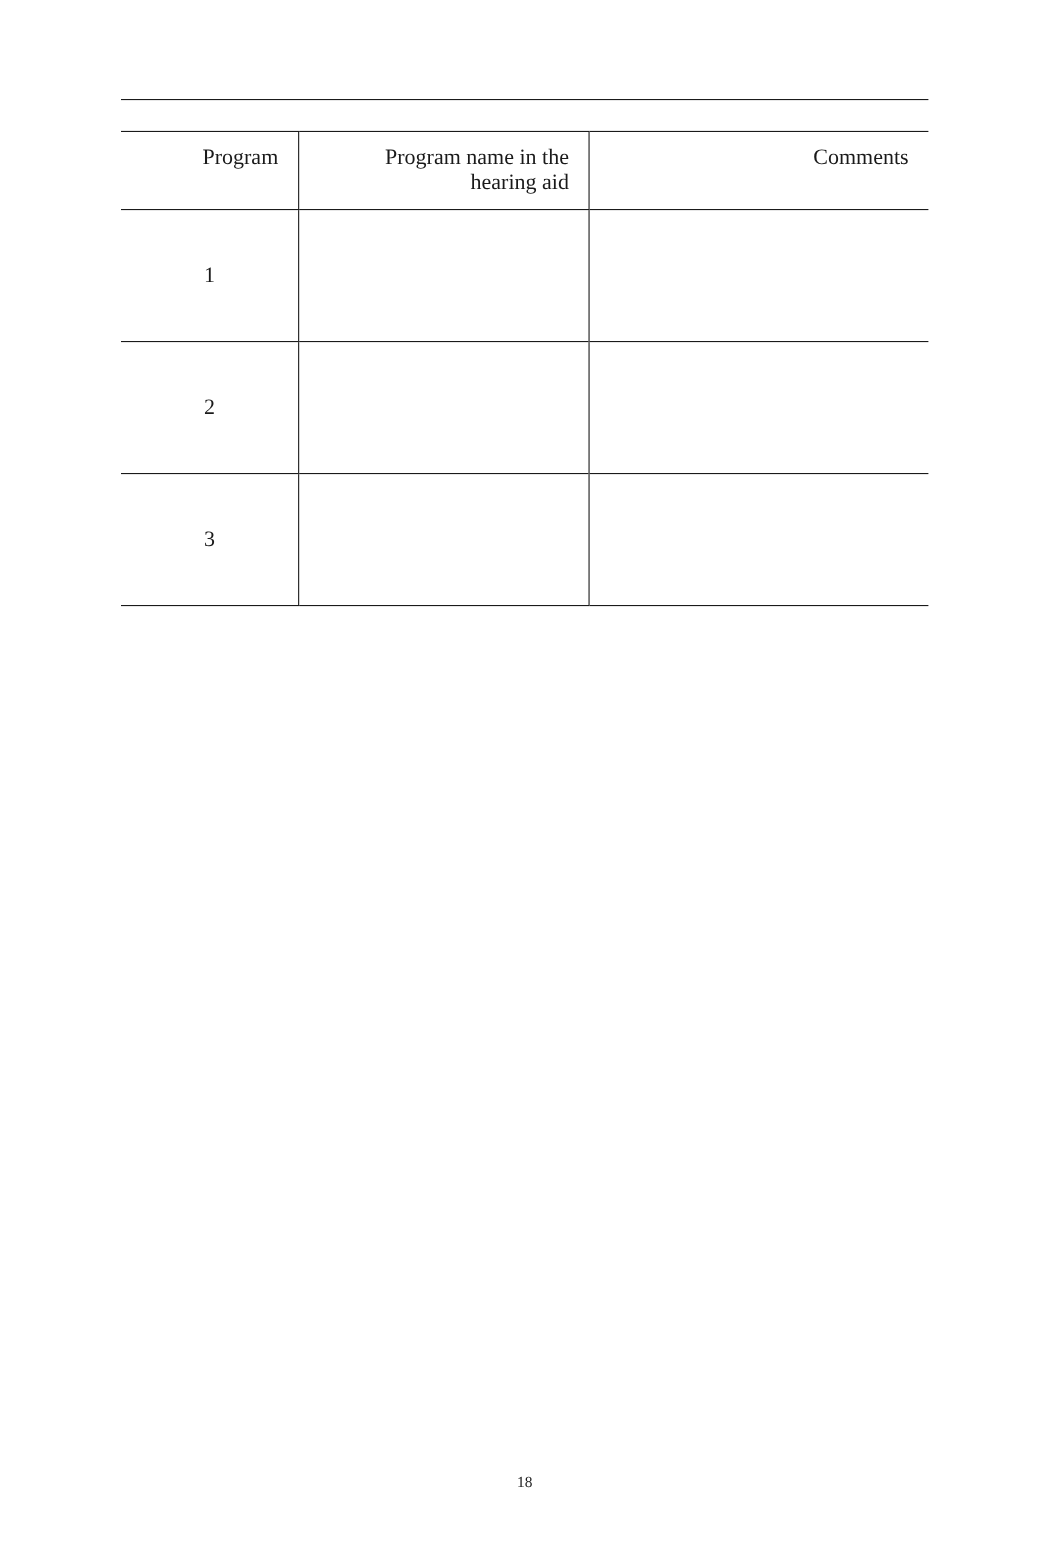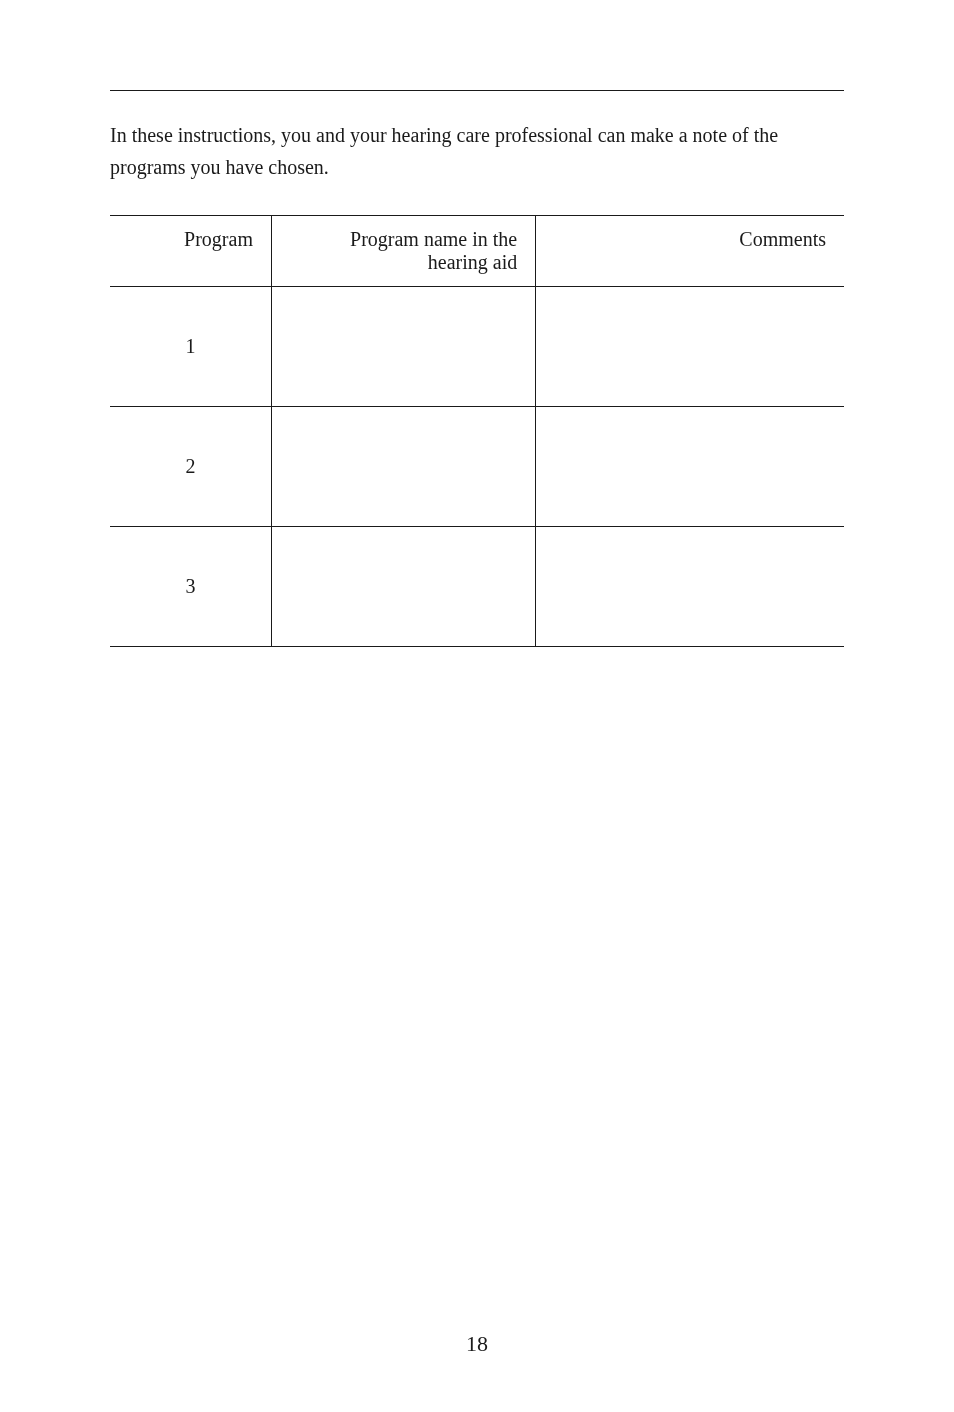--- a/index.html
+++ b/index.html
@@ -98,32 +98,31 @@
       text-align: center;
       font-size: 20px;
     }
 
     .page-number {
       position: absolute;
       bottom: 55px;
       left: 0;
       right: 0;
       text-align: center;
-      font-size: 22px;
+      font-size: 14px;
       font-family: Georgia, 'Times New Roman', serif;
     }
   </style>
 </head>
 <body>
 
 <div class="page-container">
 
   <hr class="top-rule">
 
-  <p class="intro-text">In these instructions, you and your hearing care professional can make a note of the programs you have chosen.</p>
 
   <table class="programs-table">
     <thead>
       <tr>
         <th class="col-program">Program</th>
         <th class="col-name">Program name in the hearing aid</th>
         <th class="col-comments">Comments</th>
       </tr>
     </thead>
     <tbody id="table-body">

